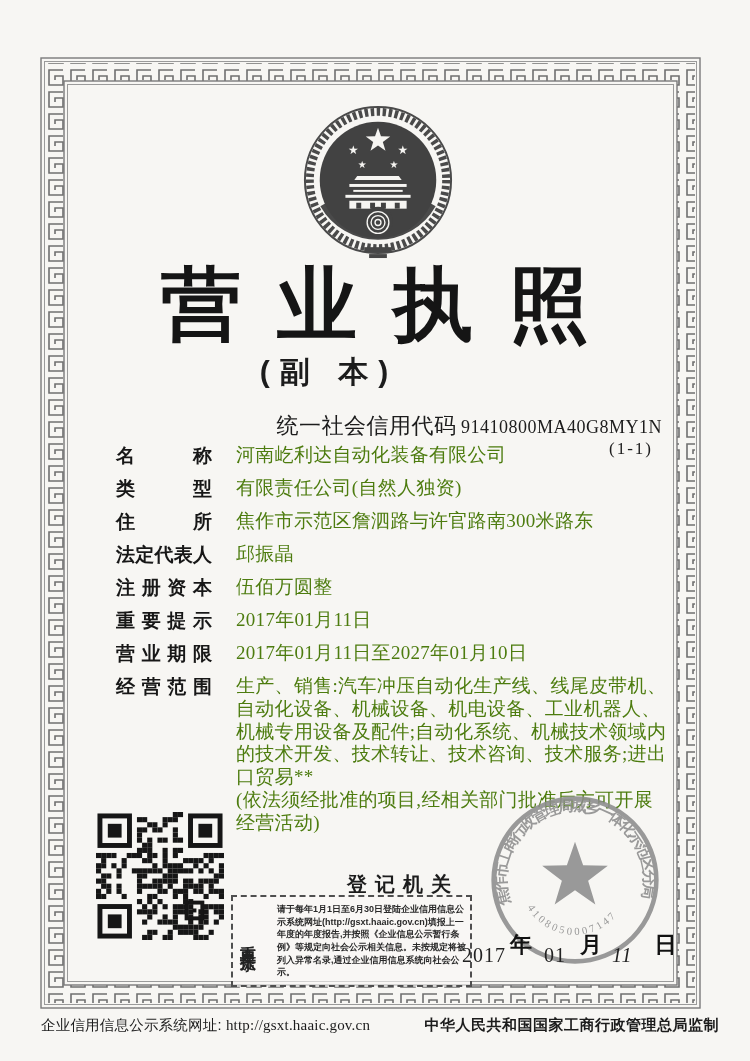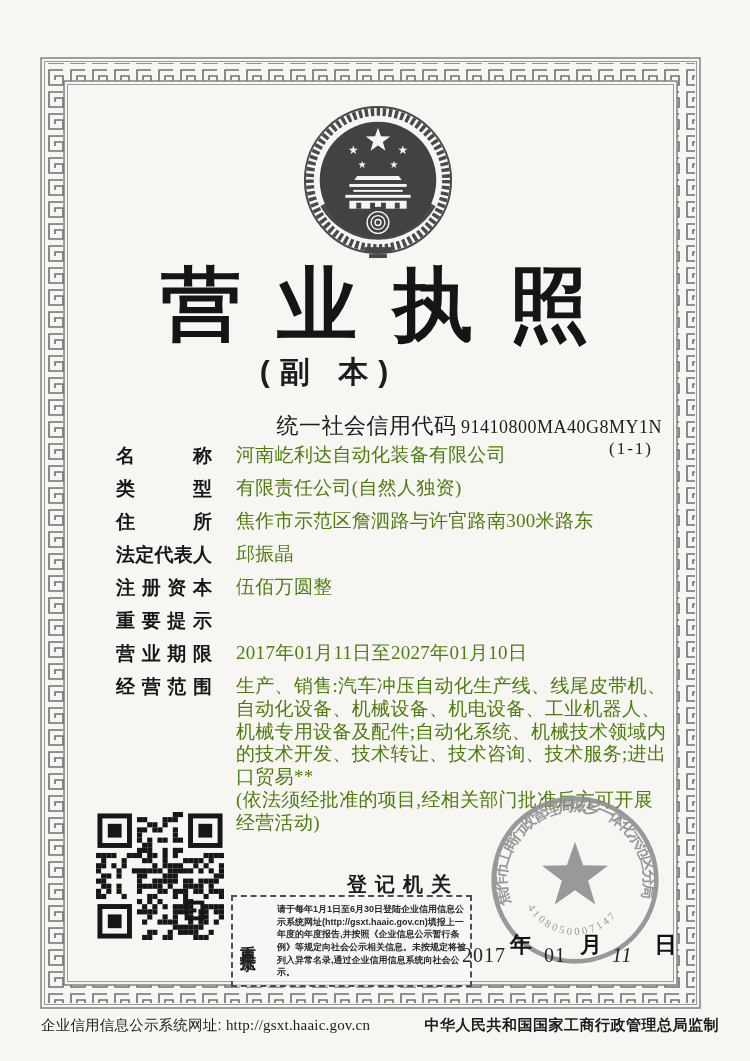--- a/index.html
+++ b/index.html
@@ -149,20 +149,21 @@
   <div class="row">
     <span class="f-label">法定代表人</span>
     <span class="f-value">邱振晶</span>
   </div>
   <div class="row">
     <span class="f-label">注册资本</span>
     <span class="f-value">伍佰万圆整</span>
   </div>
   <div class="row">
     <span class="f-label">重要提示</span>
+    <span class="f-value">2017年01月11日</span>
   </div>
   <div class="row">
     <span class="f-label">营业期限</span>
     <span class="f-value">2017年01月11日至2027年01月10日</span>
   </div>
   <div class="row">
     <span class="f-label">经营范围</span>
     <span class="f-value">
       <span>生产、销售:汽车冲压自动化生产线、线尾皮带机、自动化设备、机械设备、机电设备、工业机器人、机械专用设备及配件;自动化系统、机械技术领域内的技术开发、技术转让、技术咨询、技术服务;进出口贸易**</span>
       <span class="scope-note">(依法须经批准的项目,经相关部门批准后方可开展经营活动)</span>

